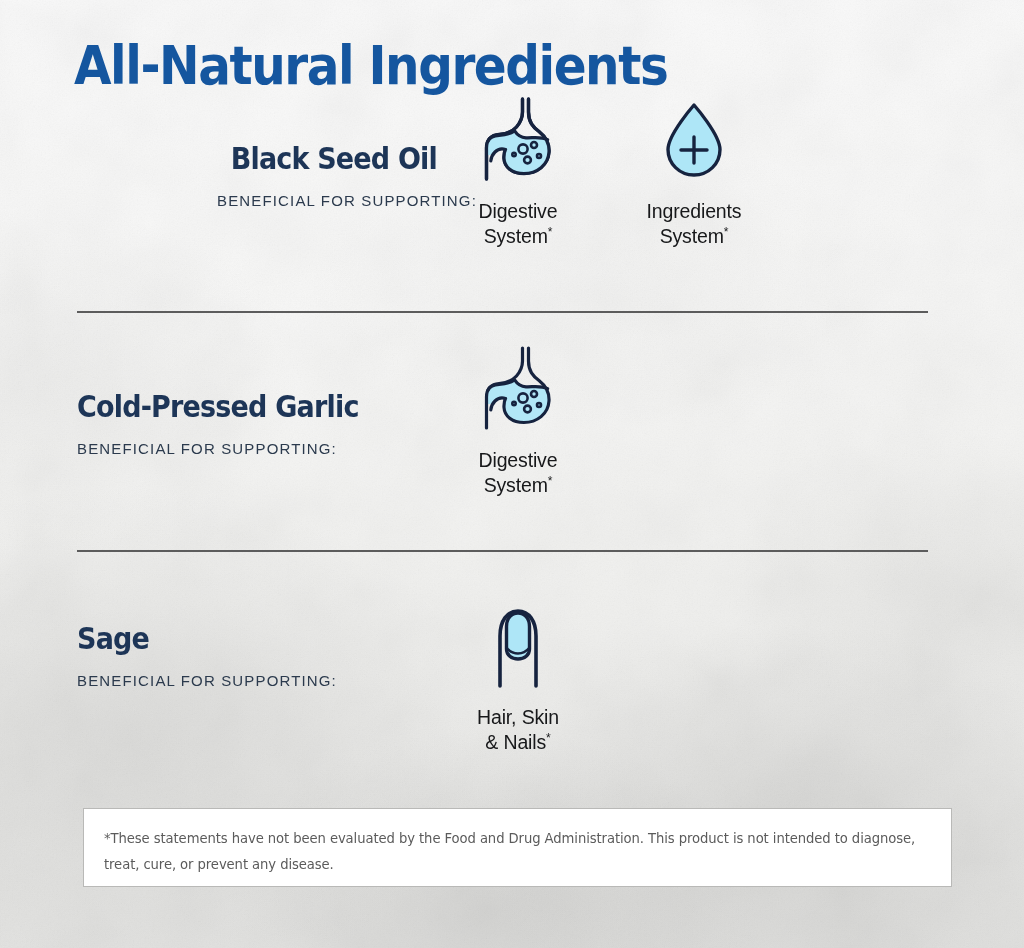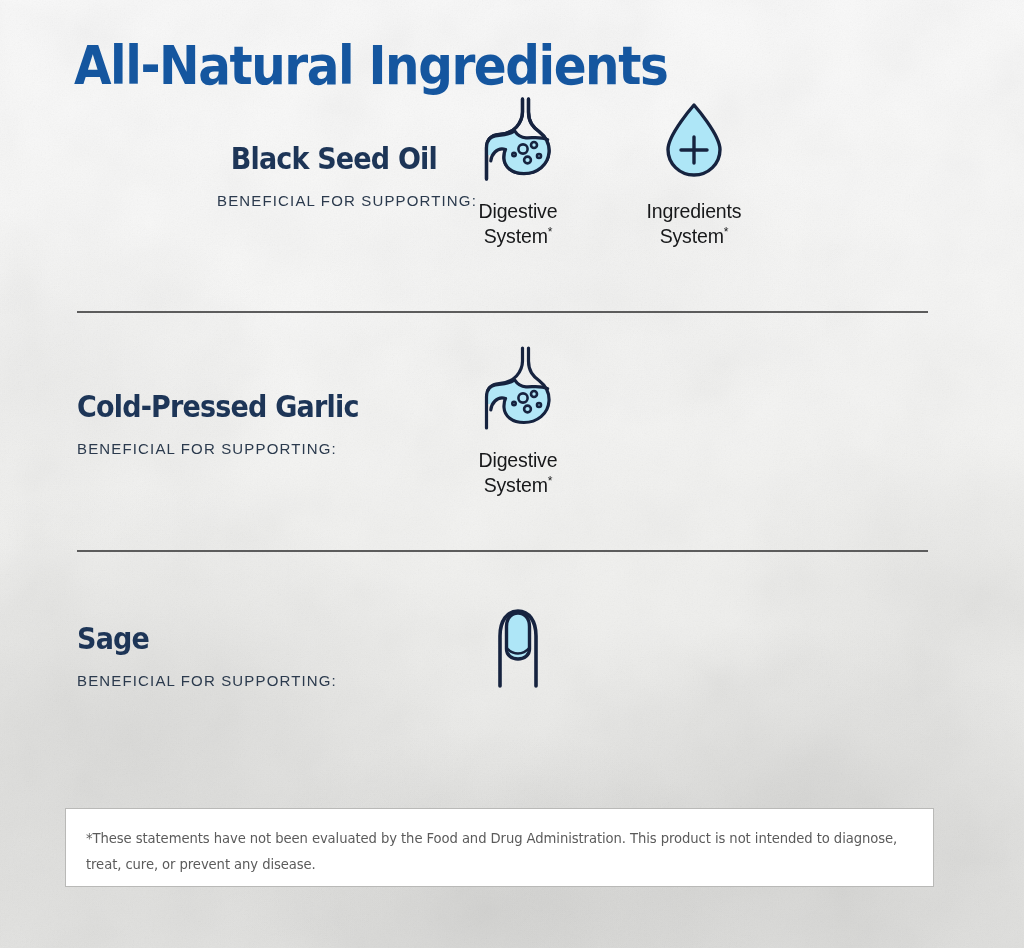--- a/index.html
+++ b/index.html
@@ -143,21 +143,21 @@
     width: 851px;
     height: 2px;
     background: #5c5c5c;
   }
   #divider-0 { top: 311px; }
   #divider-1 { top: 550px; }
 
   
   #disclaimer {
     position: absolute;
-    left: 65px;
+    left: 83px;
     top: 808px;
     width: 869px;
     height: 79px;
     box-sizing: border-box;
     background: #ffffff;
     border: 1px solid #b9b9b7;
     padding: 16px 20px 0 20px;
   }
   #disclaimer-text {
     font-family: "DejaVu Sans", sans-serif;
@@ -298,20 +298,22 @@
         <div class="benefit-icon">
           <svg width="72" height="86" viewBox="0 0 72 86" aria-hidden="true">
 
             <path d="M18 84 L18 34 C18 19 25 9 36 9 C47 9 54 19 54 34 L54 84" fill="none" stroke="#16233f" stroke-width="3.6" stroke-linecap="round"></path>
 
             <path d="M24.5 24.5 C24.5 16 29.5 11 36 11 C42.5 11 47.5 16 47.5 24.5 L47.5 47 C47.5 53 42.5 57 36 57 C29.5 57 24.5 53 24.5 47 Z" fill="#aee6f7" stroke="#16233f" stroke-width="3.4" stroke-linejoin="round"></path>
 
             <path d="M24.8 46 C28 49.8 31.8 51.5 36 51.5 C40.2 51.5 44 49.8 47.2 46" fill="none" stroke="#16233f" stroke-width="2.6" stroke-linecap="round"></path>
           </svg>
         </div>
+        <div class="benefit-label"><span>Hair, Skin
+&amp; Nails</span><sup>*</sup></div>
       </div>
     </div>
   </div>
 
   <div id="disclaimer">
     <p id="disclaimer-text">*These statements have not been evaluated by the Food and Drug Administration. This product is not intended to diagnose, treat, cure, or prevent any disease.</p>
   </div>
 
 </div>
 

